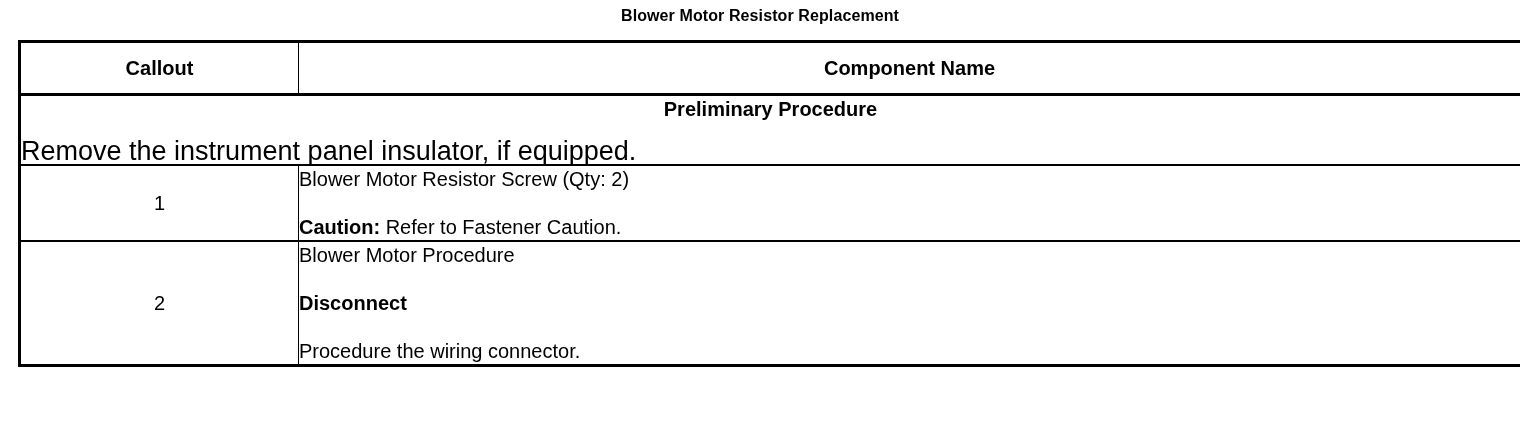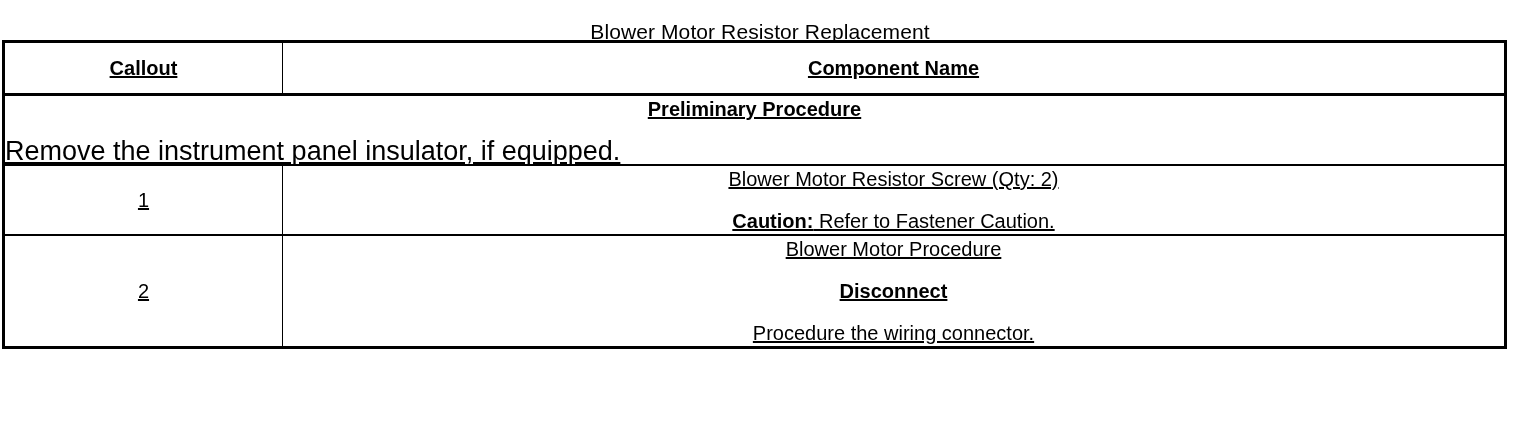--- a/index.html
+++ b/index.html
@@ -17,33 +17,32 @@
   }
 
   .page {
     position: relative;
     width: 1520px;
     height: 442px;
   }
 
   .doc-title {
     text-align: center;
-    font-size: 21px;
-    font-weight: normal;
+    font-size: 16px;
+    font-weight: bold;
     line-height: 24px;
-    padding-top: 20px;
+    padding-top: 4px;
     letter-spacing: 0.1px;
   }
 
   .table-wrap {
     position: absolute;
-    left: 2px;
+    left: 18px;
     top: 40px;
     width: 1501px;
-    text-decoration: underline;
   }
 
   table.proc-table {
     border-collapse: collapse;
     table-layout: fixed;
     width: 1505px;
     border: 3px solid #000;
   }
 
   table.proc-table col.c-callout { width: 279px; }
@@ -102,23 +101,22 @@
     vertical-align: top;
   }
   .row-sep-thick > td { border-bottom: 2px solid #000 !important; }
 
   .line {
     font-size: 20px;
     font-weight: normal;
     line-height: 26px;
     margin: 0;
     white-space: pre-wrap;
-    text-align: center;
   }
-  .line + .line { margin-top: 16px; }
+  .line + .line { margin-top: 22px; }
   .line.bold { font-weight: bold; }
   .lead-bold { font-weight: bold; }
 </style>
 </head>
 <body>
 
 <div class="page">
 
   <div class="doc-title">Blower Motor Resistor Replacement</div>
 

